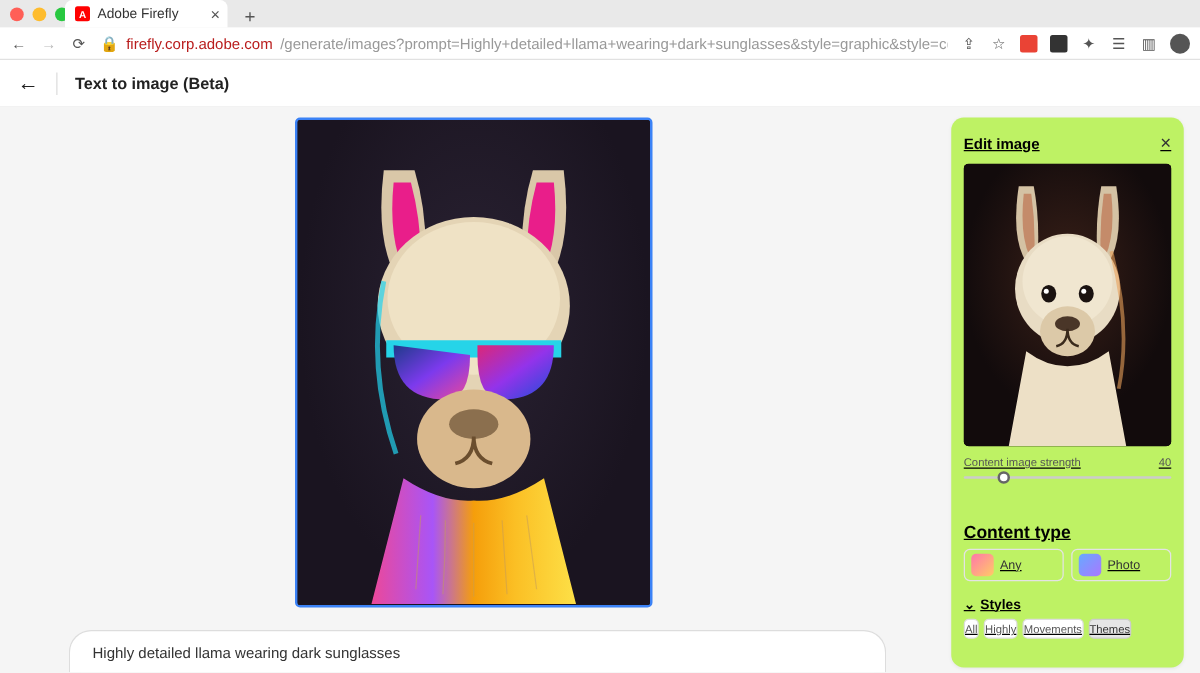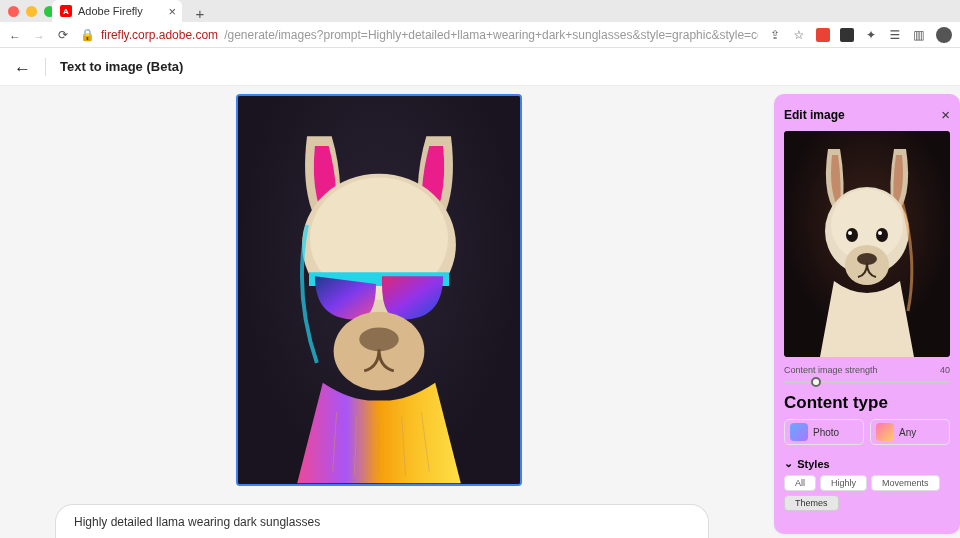--- a/index.html
+++ b/index.html
@@ -36,46 +36,46 @@
 
   
   .preview-wrap { position:absolute; left:236px; top:8px; width:286px; height:392px; border:2px solid #3b82f6; border-radius:4px; overflow:hidden; background:#1e1724; }
   .llama-stylized { width:100%; height:100%; position:relative; background: radial-gradient(ellipse at 50% 40%, #2a2233 0%, #1a1420 70%); }
   .llama-stylized svg { width:100%; height:100%; }
 
   
   .prompt-bar { position:absolute; left:55px; bottom:0; width:654px; height:34px; background:#fff; border:1px solid #ddd; border-bottom:none; border-top-left-radius:18px; border-top-right-radius:18px; display:flex; align-items:center; padding:0 18px; font-size:12px; color:#333; }
 
   
-  .edit-panel { position:absolute; right:0; top:8px; width:186px; background:#f0abfc; border-radius:10px; padding:12px 10px 6px; box-shadow:0 1px 3px rgba(0,0,0,.06); height:440px; overflow:hidden; }
+  .edit-panel { position:absolute; right:13px; top:8px; width:186px; background:#bef264; border-radius:10px; padding:12px 10px 6px; box-shadow:0 1px 3px rgba(0,0,0,.06); height:440px; overflow:hidden;text-decoration:underline; }
   .ep-head { display:flex; justify-content:space-between; align-items:center; margin-bottom:8px; }
   .ep-head .t { font-size:12px; font-weight:600; }
   .ep-head .x { font-size:15px; color:#333; }
   .thumb { width:166px; height:226px; border-radius:4px; overflow:hidden; background:#1a1315; }
   .thumb svg { width:100%; height:100%; }
   .slider-row { margin-top:8px; }
   .slider-row .lab { display:flex; justify-content:space-between; font-size:9px; color:#555; }
   .slider { height:14px; position:relative; }
   .slider .track { position:absolute; left:0; right:0; top:6px; height:2px; background:#ccc; border-radius:1px; }
   .slider .knob { position:absolute; top:2px; left:27px; width:10px; height:10px; border:2px solid #666; background:#fff; border-radius:50%; }
 
-  .section-t { font-size:17px; font-weight:600; margin-top:4px; margin-bottom:6px; }
+  .section-t { font-size:14px; font-weight:600; margin-top:28px; margin-bottom:6px; }
   .ct-grid { display:grid; grid-template-columns:1fr 1fr; gap:6px; }
   .ct-item { display:flex; align-items:center; gap:5px; border:1px solid #e3e3e3; border-radius:5px; padding:3px 5px; font-size:10px; color:#333; position:relative; }
   .ct-item.sel { border:1.5px solid #333; }
   .ct-item.sel .chk { position:absolute; right:3px; top:3px; width:12px; height:12px; background:#000; color:#fff; border-radius:50%; font-size:8px; display:flex; align-items:center; justify-content:center; }
   .ct-item .sw { width:18px; height:18px; border-radius:4px; }
   .sw.any { background:linear-gradient(135deg,#f7a,#fc6); }
   .sw.photo { background:linear-gradient(135deg,#6af,#a7f); }
   .sw.graphic { background:linear-gradient(135deg,#3b82f6,#a855f7); }
   .sw.art { background:linear-gradient(135deg,#f59e0b,#ef4444); }
 
   .styles-head { display:flex; align-items:center; gap:4px; margin-top:12px; font-size:11px; font-weight:600; }
   .chips { display:flex; gap:4px; margin-top:5px; flex-wrap:wrap; }
-  .chip { font-size:9px; padding:2px 10px; border:1px solid #ddd; border-radius:4px; color:#555; background:#fff; }
+  .chip { font-size:9px; padding:2px 0; border:1px solid #ddd; border-radius:4px; color:#555; background:#fff; }
   .chip.sel { background:#e6e6e6; border-color:#ccc; color:#333; }
 </style>
 </head>
 <body>
 
 <div class="os-titlebar">
   <div class="traffic">
     <div class="dot red"></div>
     <div class="dot yellow"></div>
     <div class="dot green"></div>
@@ -222,26 +222,26 @@
       </div>
       <div class="slider">
         <div class="track"></div>
         <div class="knob"></div>
       </div>
     </div>
 
     <div class="section-t">Content type</div>
     <div class="ct-grid">
       <div class="ct-item">
+        <span class="sw any"></span>
+        <span>Any</span>
+      </div>
+      <div class="ct-item">
         <span class="sw photo"></span>
         <span>Photo</span>
-      </div>
-      <div class="ct-item">
-        <span class="sw any"></span>
-        <span>Any</span>
       </div>
     </div>
 
     <div class="styles-head">
       <span>⌄</span>
       <span>Styles</span>
     </div>
     <div class="chips">
       <span class="chip">All</span>
       <span class="chip">Highly</span>

